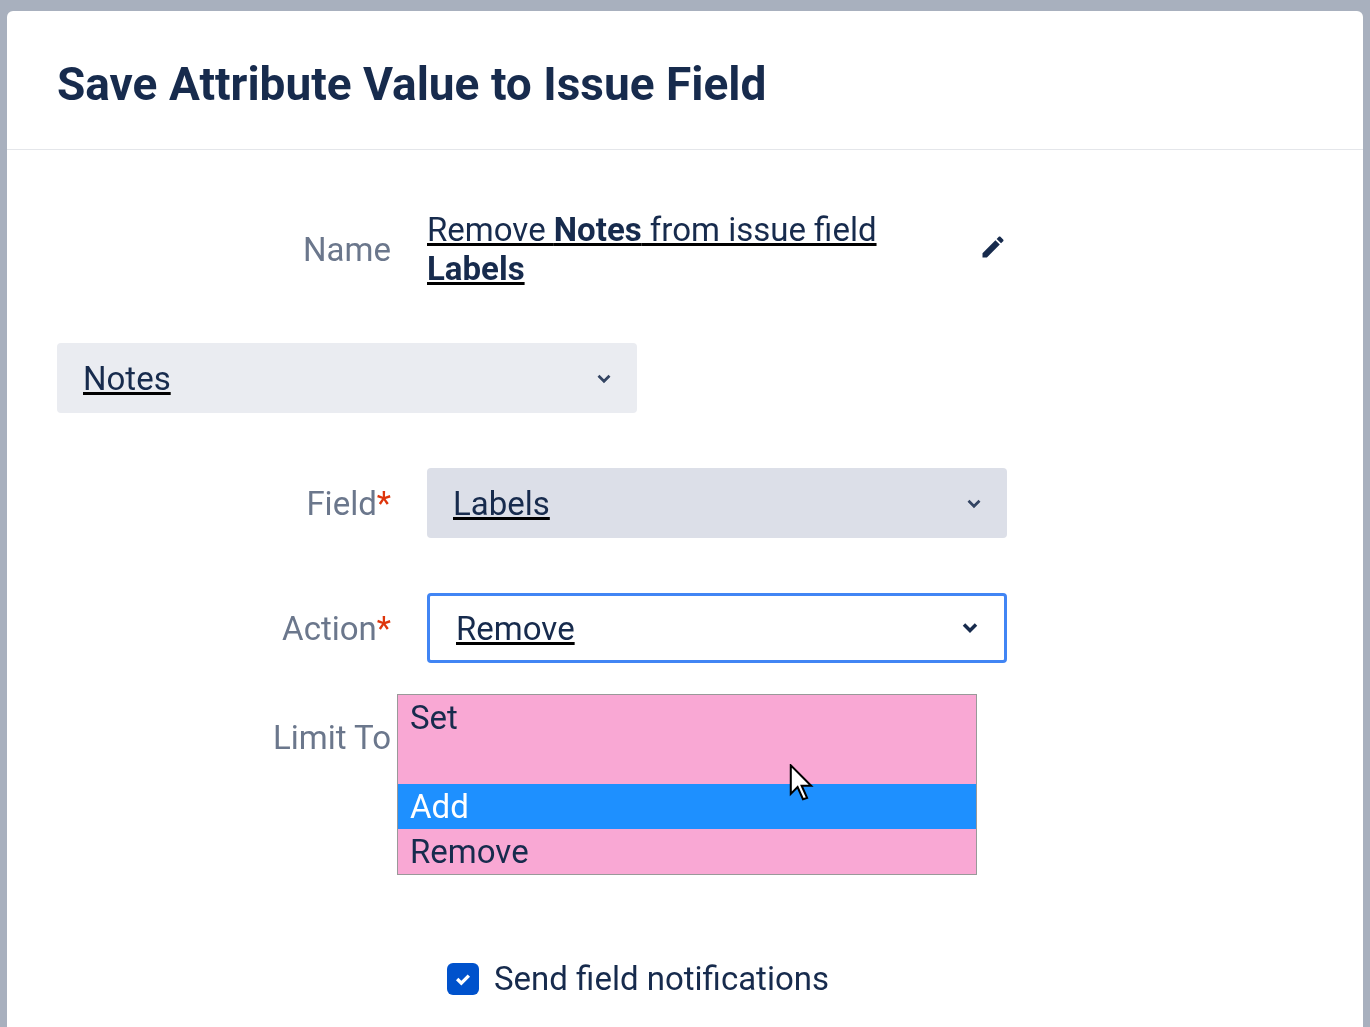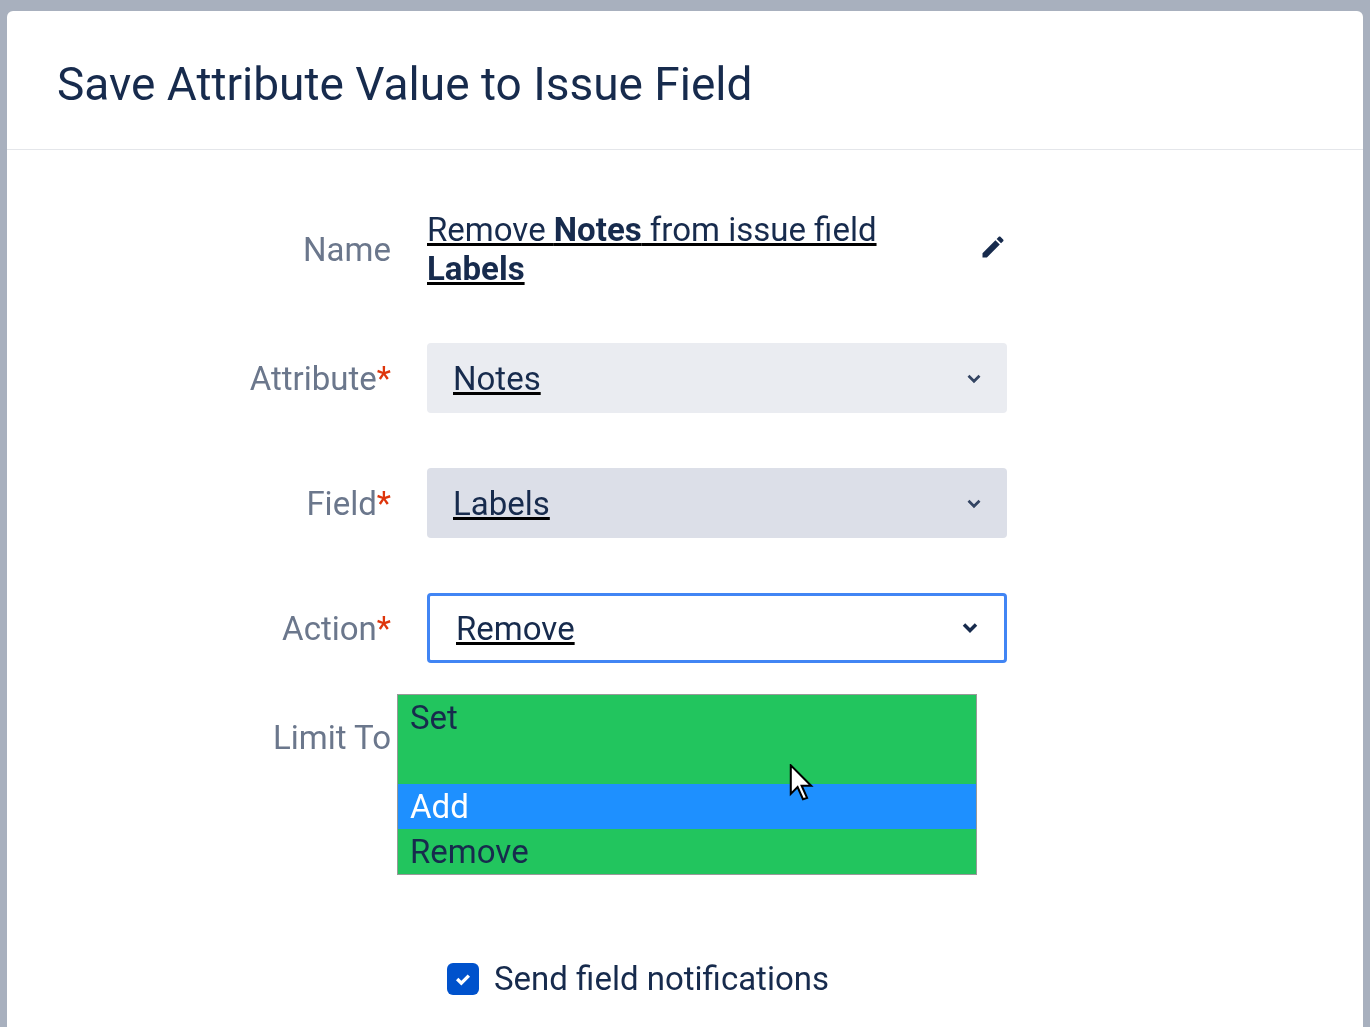--- a/index.html
+++ b/index.html
@@ -25,21 +25,21 @@
       border-radius: 6px 6px 0 0;
       display: flex;
       flex-direction: column;
     }
     .modal-header {
       padding: 46px 50px 38px 50px;
       border-bottom: 1px solid #e4e6ea;
     }
     .modal-title {
       font-size: 46px;
-      font-weight: 400;
+      font-weight: 700;
       color: #172b4d;
     }
     .modal-body {
       flex: 1;
       padding: 60px 50px 30px 50px;
       position: relative;
     }
     .form-row {
       display: flex;
       align-items: center;
@@ -99,21 +99,21 @@
       position: absolute;
       right: 22px;
       top: 50%;
       transform: translateY(-50%);
     }
     .dropdown {
       position: absolute;
       top: 544px;
       left: 390px;
       width: 580px;
-      background: #22c55e;
+      background: #f9a8d4;
       border: 1px solid #999;
       z-index: 10;
     }
     .dropdown-item {
       padding: 3px 12px;
       font-size: 33px;
       color: #172b4d;
       cursor: pointer;
     }
     .dropdown-item.highlighted {
@@ -167,23 +167,20 @@
         </span>
         <span class="edit-icon">
           <svg width="28" height="28" viewBox="0 0 24 24" fill="#172b4d">
             <path d="M3 17.25V21h3.75L17.81 9.94l-3.75-3.75L3 17.25zM20.71 7.04c.39-.39.39-1.02 0-1.41l-2.34-2.34c-.39-.39-1.02-.39-1.41 0l-1.83 1.83 3.75 3.75 1.83-1.83z"></path>
           </svg>
         </span>
       </div>
     </div>
 
     <div class="form-row">
-      <div class="form-label">
-        <span>Attribute</span><span class="required">*</span>
-      </div>
       <div class="form-value">
         <div class="select select-gray">
           <span>Notes</span>
           <span class="chevron">
             <svg width="22" height="22" viewBox="0 0 24 24" fill="none" stroke="#344563" stroke-width="3">
               <polyline points="6 9 12 15 18 9"></polyline>
             </svg>
           </span>
         </div>
       </div>

